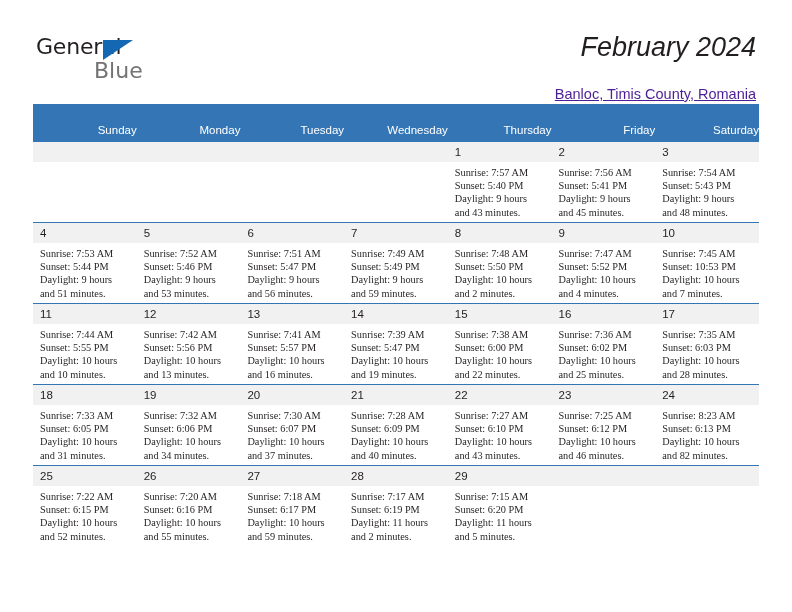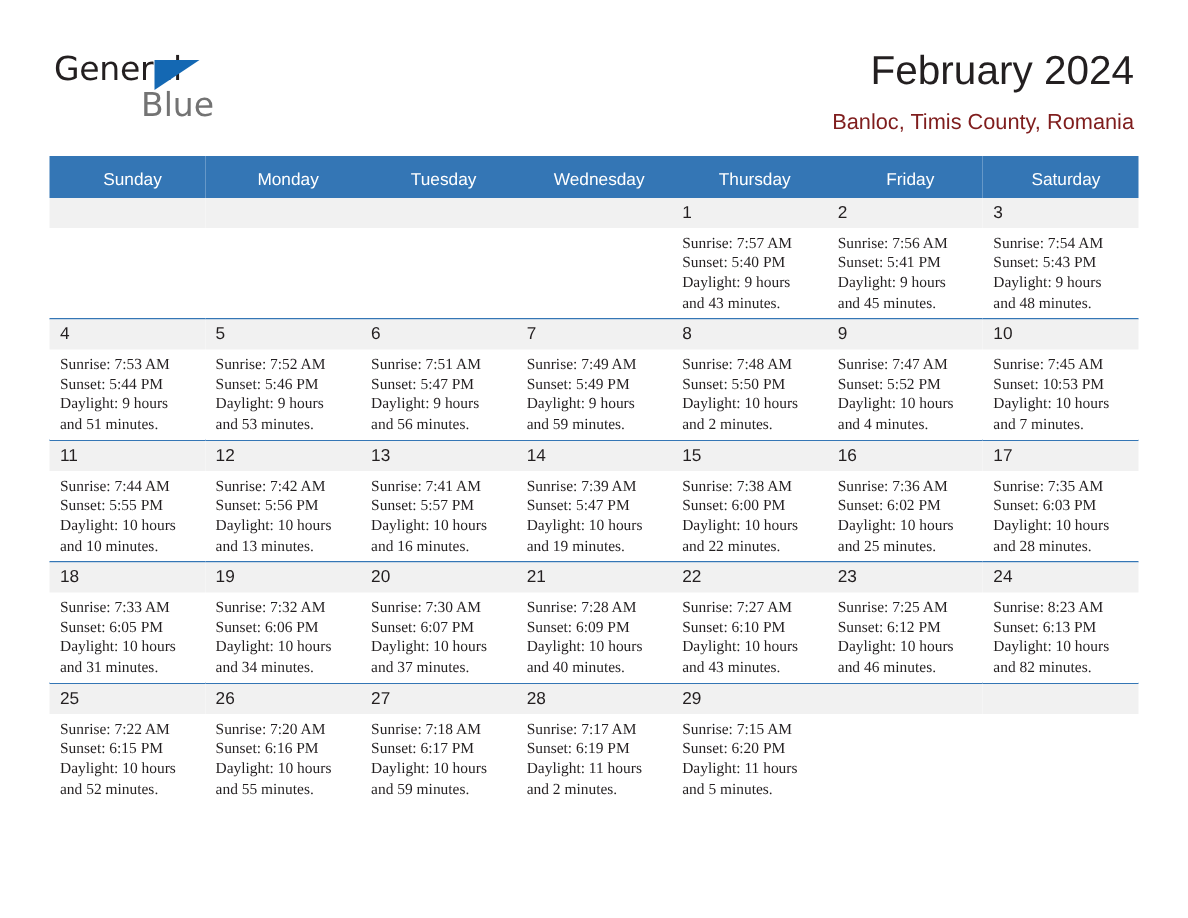--- a/index.html
+++ b/index.html
@@ -72,47 +72,49 @@
     right: 36px;
     top: 30px;
     text-align: right;
   }
   .cal-title {
     font-size: 27px;
     font-weight: 400;
     color: #231f20;
     line-height: 34px;
     white-space: nowrap;
+    font-style: italic;
   }
   .cal-subtitle {
     font-size: 14.5px;
     font-weight: 400;
-    color: #7f1d1d;
+    color: #4c1d95;
     line-height: 20px;
-    margin-top: 8px;
+    margin-top: 20px;
     white-space: nowrap;
+    text-decoration: underline;
   }
 
   
   .calendar {
     position: absolute;
     left: 33px;
     top: 104px;
     width: 726px;
     border-collapse: collapse;
     table-layout: fixed;
   }
 
   .calendar th {
     background: #3476b5;
     color: #ffffff;
     font-size: 11.5px;
     font-weight: 400;
-    text-align: center;
-    padding: 10px 0 6px 7px;
+    text-align: right;
+    padding: 20px 0 6px 7px;
     height: 11px;
     border: none;
   }
 
   .calendar td {
     width: 103.7px;
     height: 80px;
     vertical-align: top;
     padding: 0;
     border: none;

